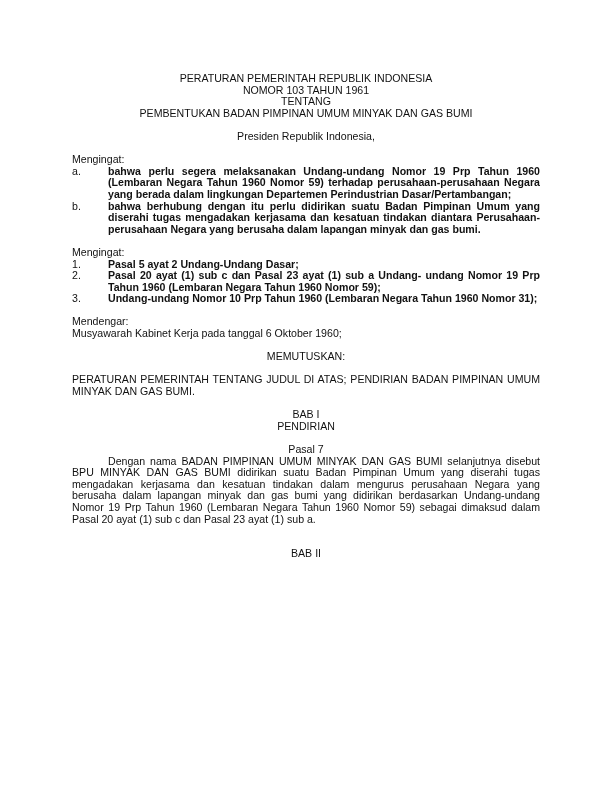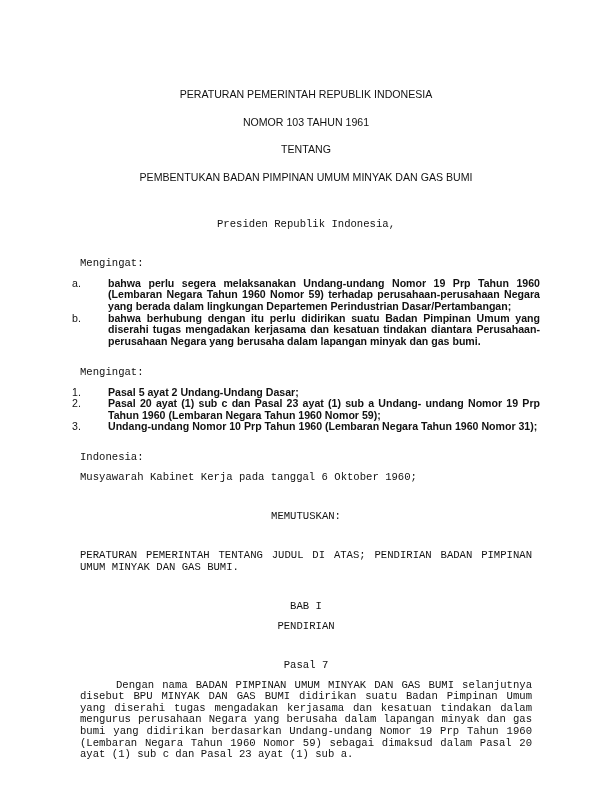--- a/index.html
+++ b/index.html
@@ -4,27 +4,27 @@
 <style>
   html, body { margin: 0; padding: 0; background: #ffffff; }
   body {
     width: 612px; height: 792px; position: relative; overflow: hidden;
     font-family: "Liberation Sans", sans-serif;
     font-size: 10.6px; line-height: 11.6px; color: #111111;
   }
   .page { position: absolute; left: 72px; top: 73px; width: 468px; }
   .center { text-align: center; }
   .justify { text-align: justify; text-align-last: left; }
-  .block { margin: 8px; font-family: Liberation Mono, monospace; }
+  .block { margin: 0; }
   .gap { height: 11.6px; }
   .item { display: flex; }
   .item .num { width: 36px; flex: 0 0 36px; }
   .item .txt { flex: 1; text-align: justify; font-weight: bold; }
   .indent { text-indent: 36px; }
-  .hdr { margin: 16px; }
+  .hdr { margin: 0; }
 </style>
 </head>
 <body>
 
 <div class="page">
 
   <div class="center">
     <p class="hdr">PERATURAN PEMERINTAH REPUBLIK INDONESIA</p>
     <p class="hdr">NOMOR 103 TAHUN 1961</p>
     <p class="hdr">TENTANG</p>
@@ -61,21 +61,21 @@
     </div>
     <div class="item">
       <span class="num">3.</span>
       <span class="txt">Undang-undang Nomor 10 Prp Tahun 1960 (Lembaran Negara Tahun 1960 Nomor 31);</span>
     </div>
   </div>
 
   <div class="gap"></div>
 
   <div>
-    <p class="block">Indonesia:</p>
+    <p class="block">Mendengar:</p>
     <p class="block">Musyawarah Kabinet Kerja pada tanggal 6 Oktober 1960;</p>
   </div>
 
   <div class="gap"></div>
   <p class="block center">MEMUTUSKAN:</p>
   <div class="gap"></div>
 
   <div>
     <p class="block justify">PERATURAN PEMERINTAH TENTANG JUDUL DI ATAS; PENDIRIAN BADAN PIMPINAN UMUM MINYAK DAN GAS BUMI.</p>
   </div>

